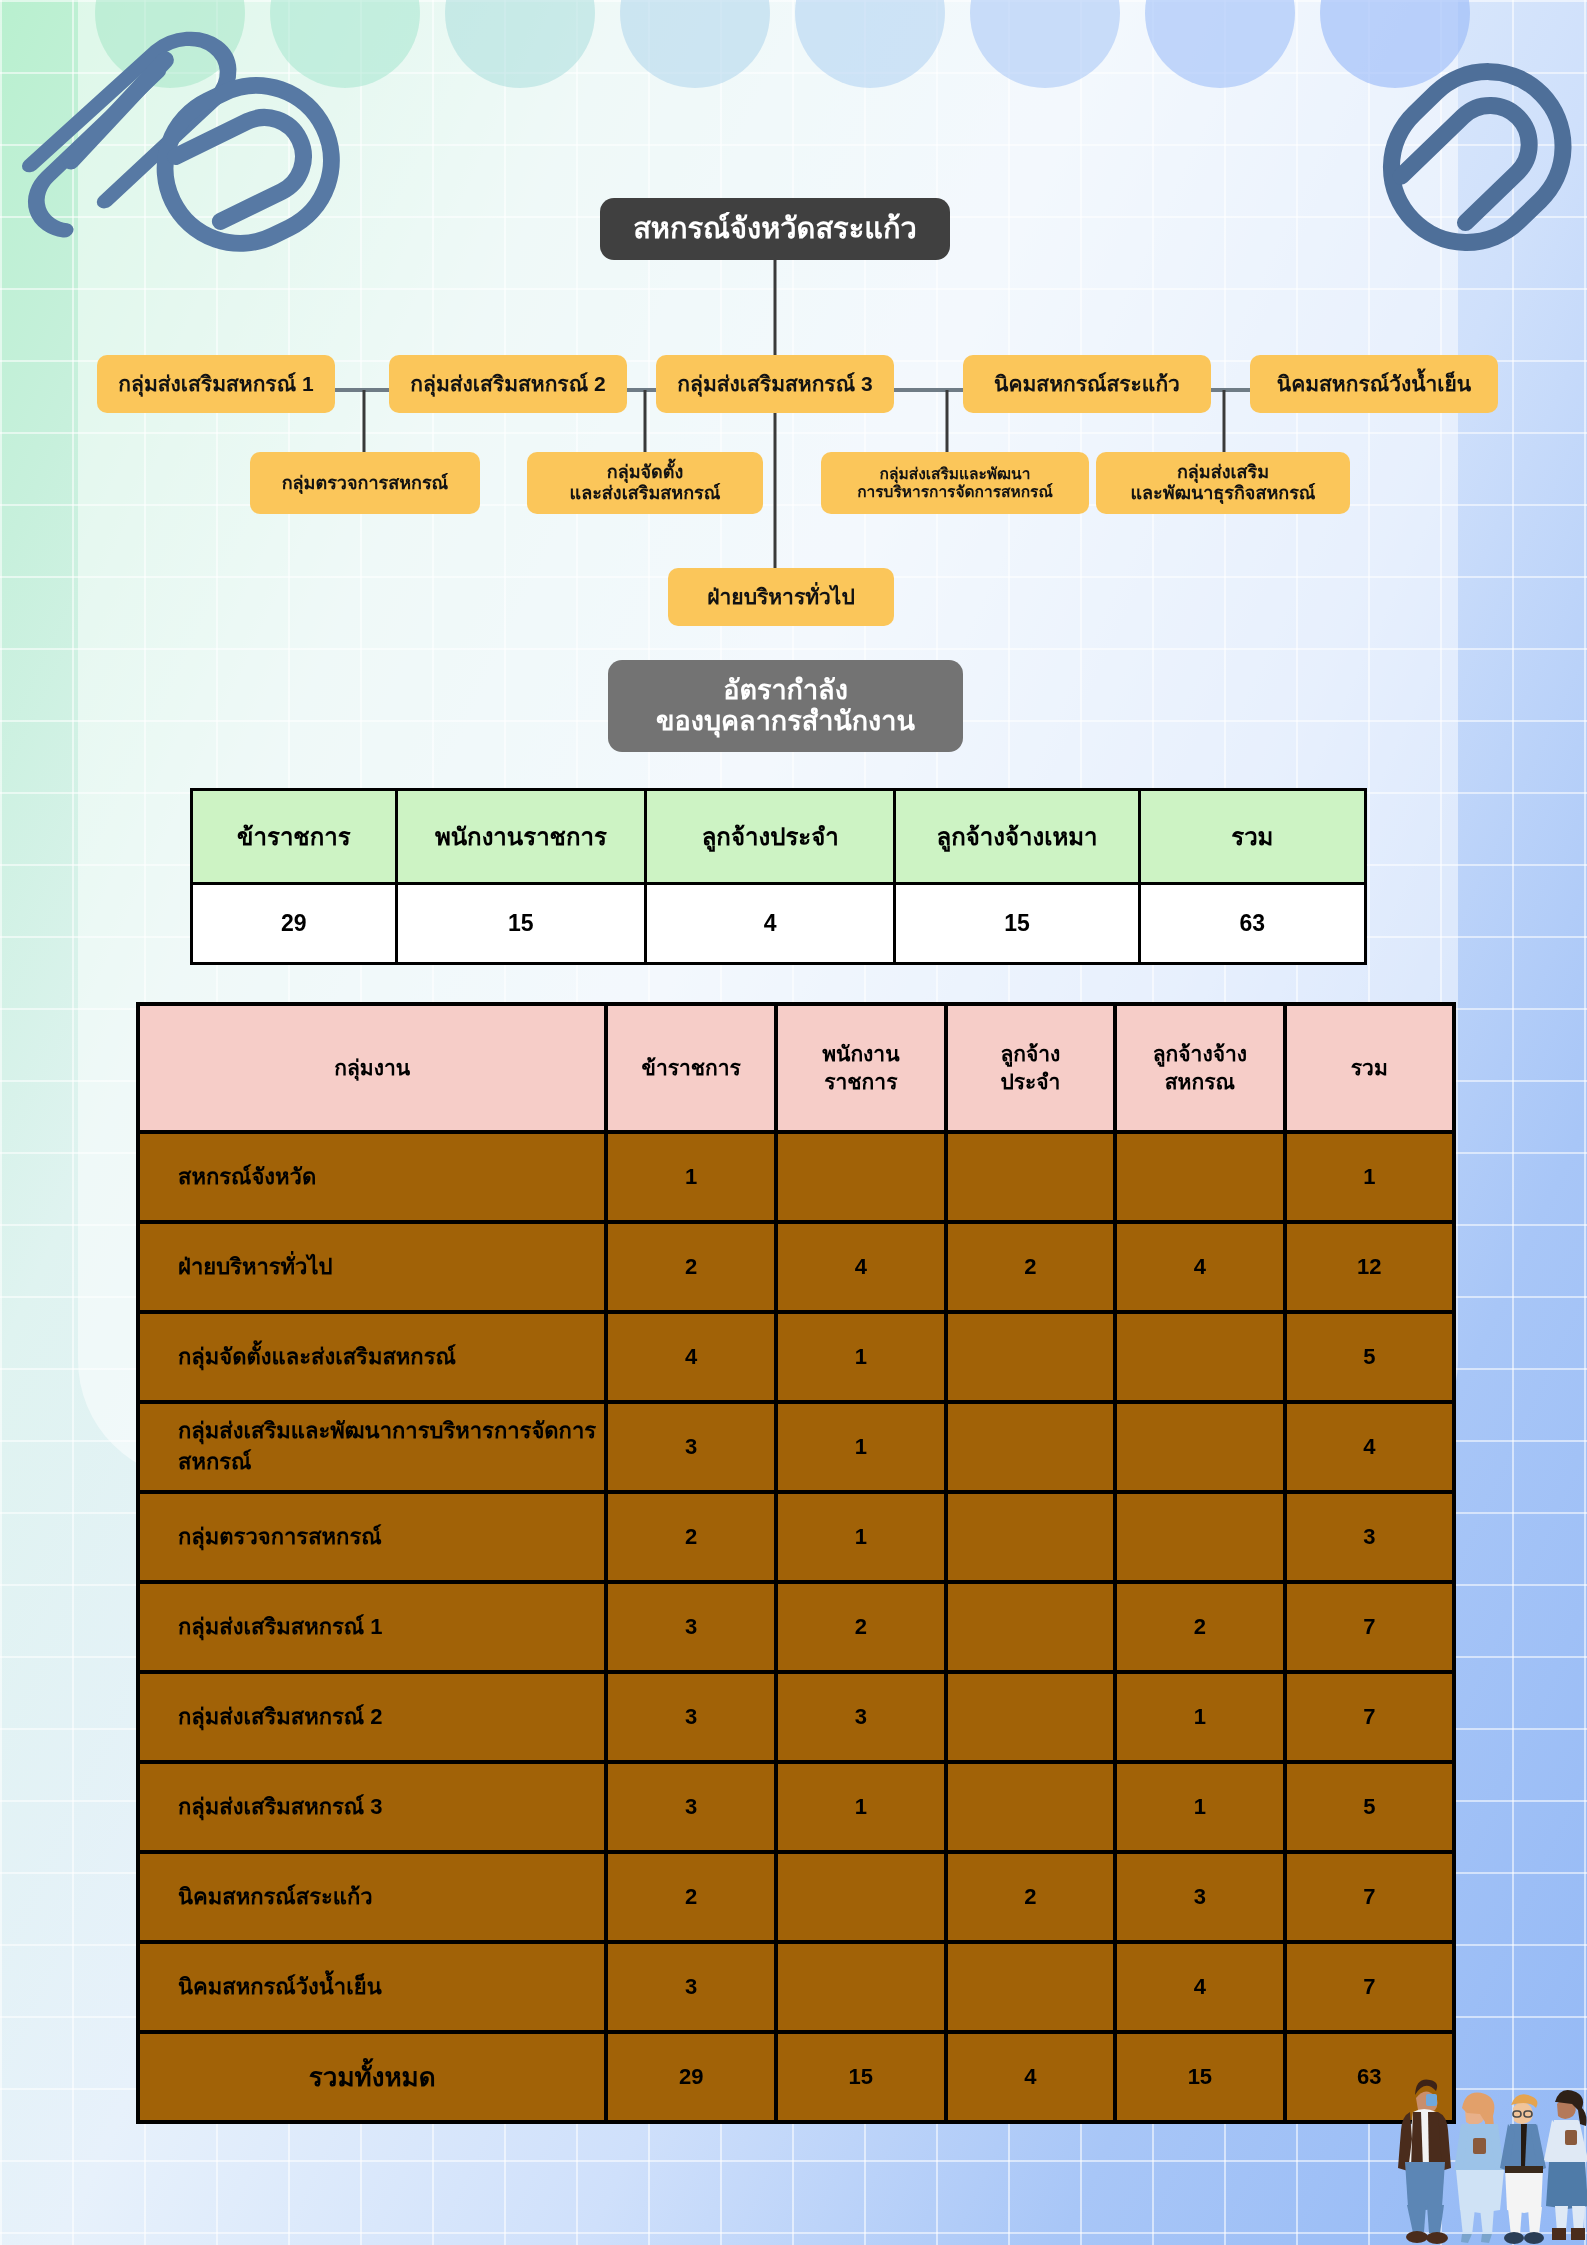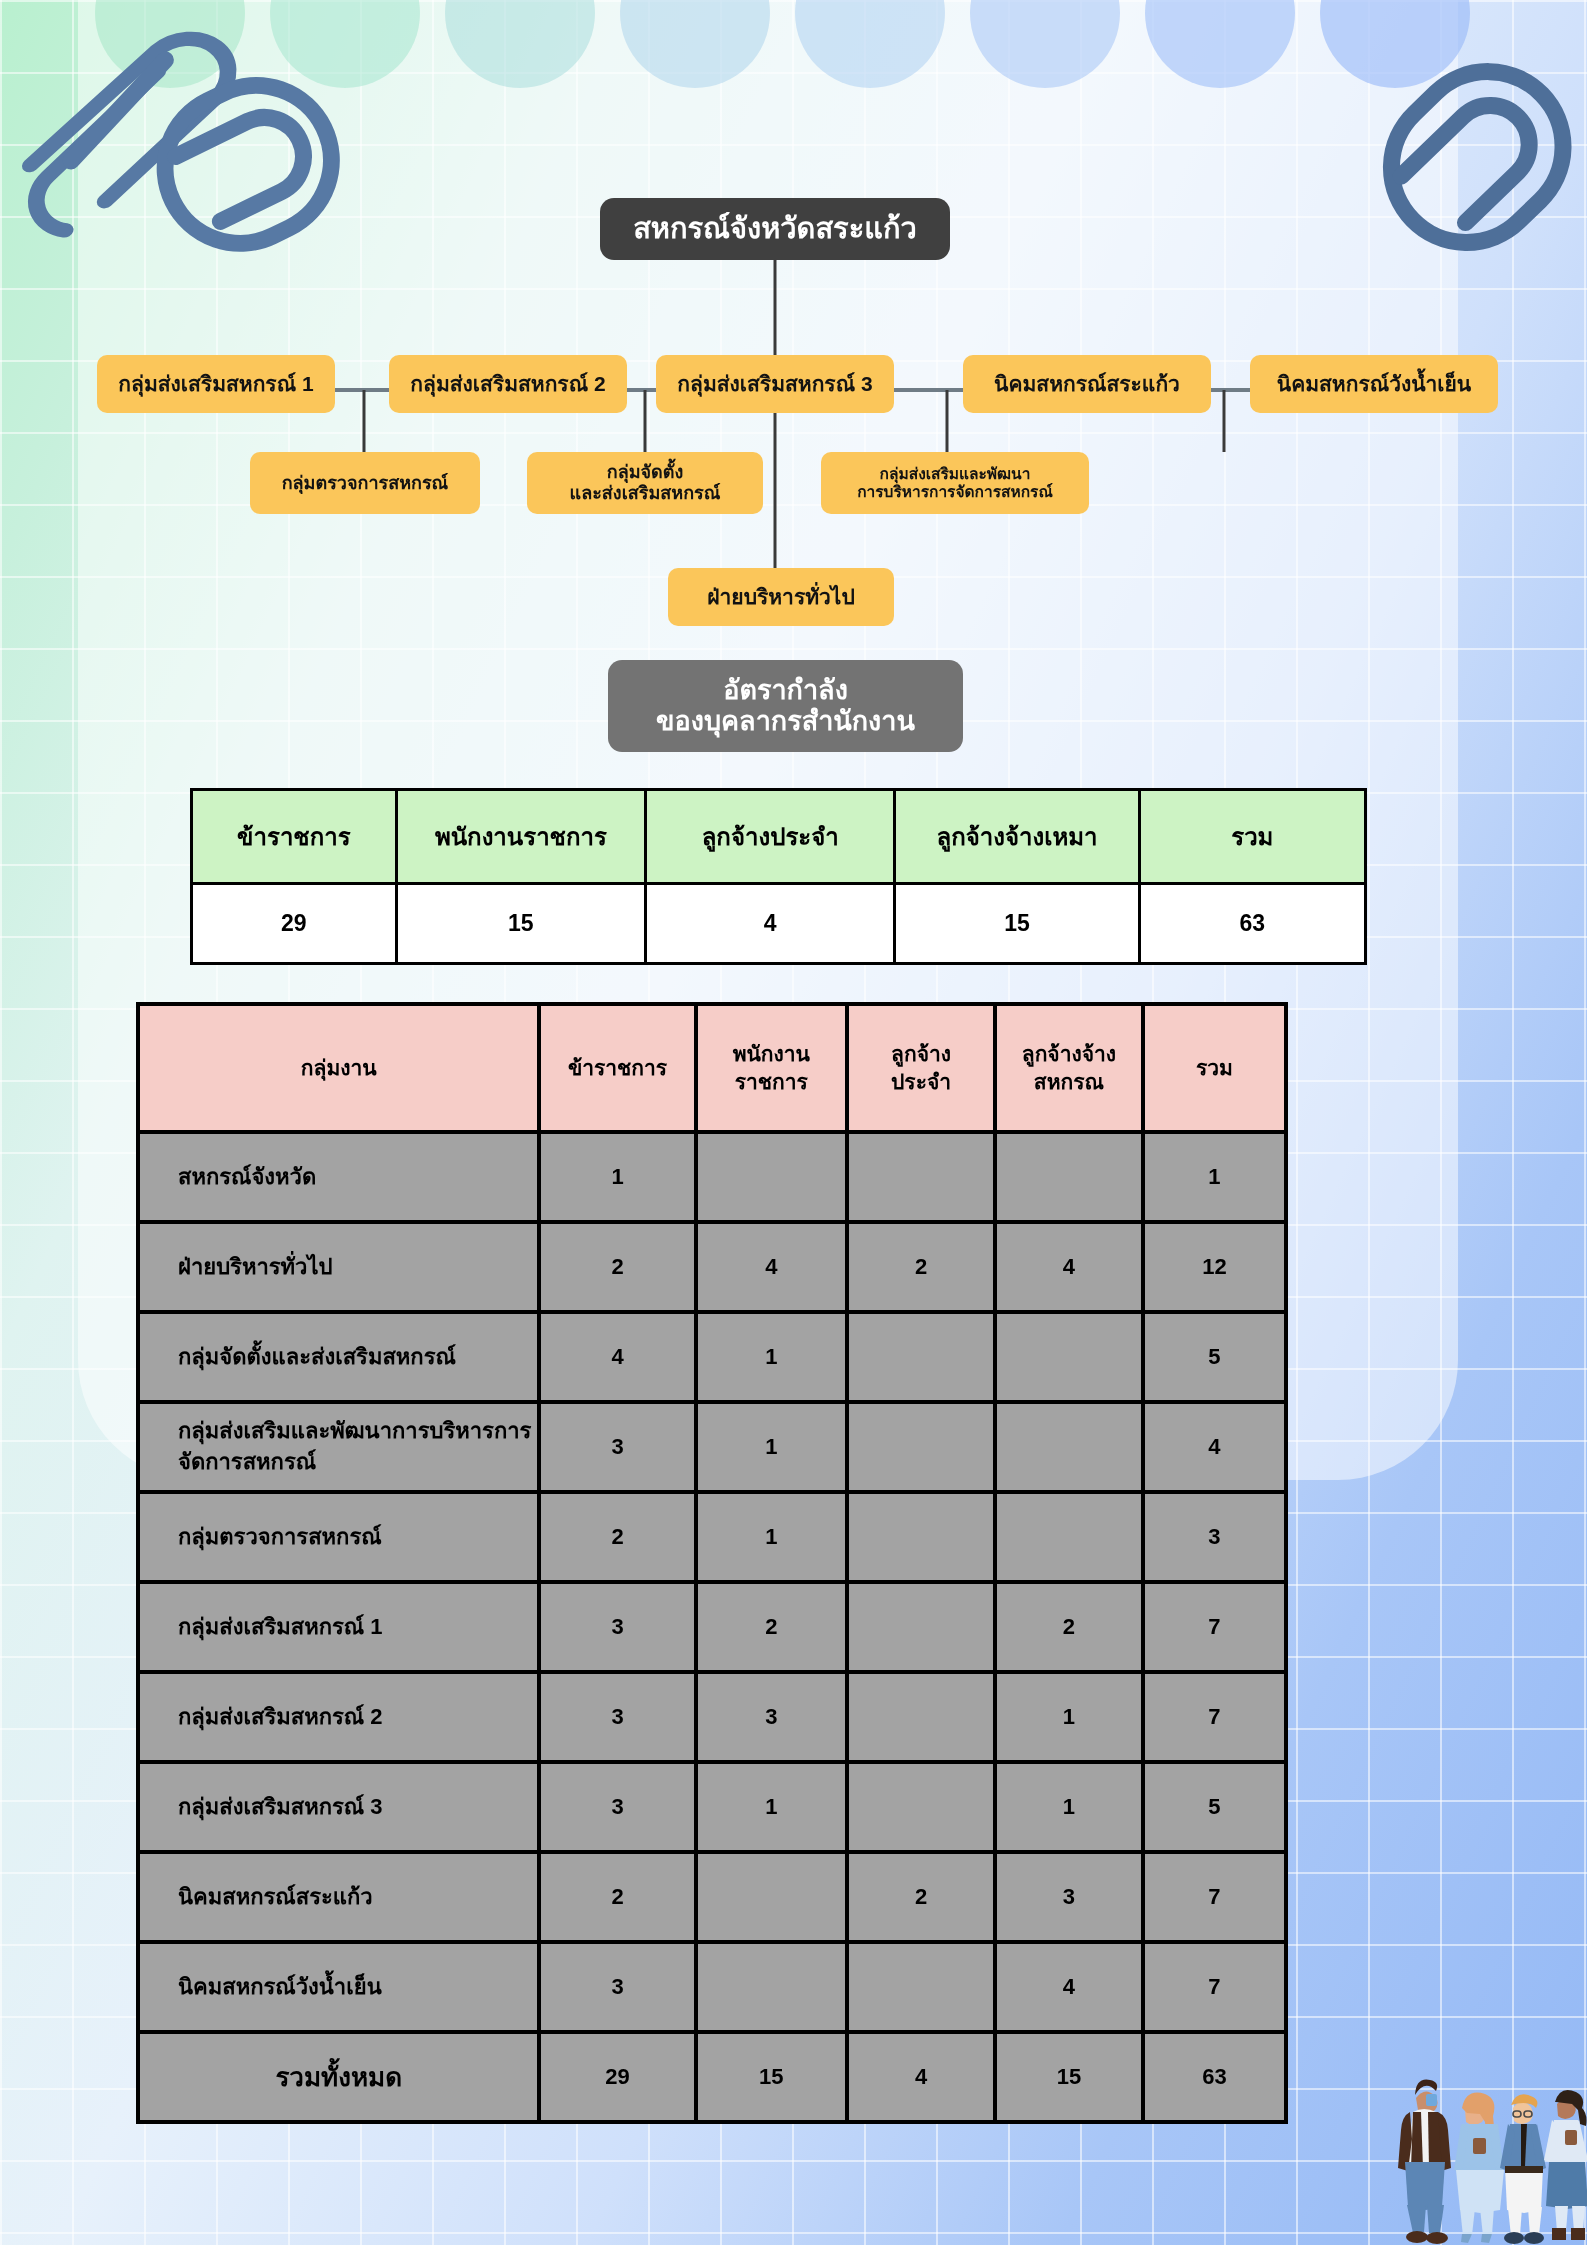--- a/index.html
+++ b/index.html
@@ -84,23 +84,23 @@
     font-weight: bold;
   }
   #summary-table .head td {
     background: #cdf3c4; font-size: 24px; height: 94px;
   }
   #summary-table .vals td { font-size: 23px; height: 80px; }
 
   
   #main-table {
     position: absolute; left: 136px; top: 1002px;
-    width: 1152px;
+    width: 1320px;
     border-collapse: collapse;
-    background: #a3a3a3;
+    background: #a16207;
   }
   #main-table td, #main-table th {
     border: 4px solid #000000;
     font-weight: bold;
     text-align: center;
   }
   #main-table thead td {
     background: #f6cdc8; font-size: 21px; height: 128px; line-height: 1.35;
   }
   #main-table tbody td { font-size: 22px; height: 90px; }
@@ -191,20 +191,24 @@
   <div class="node node-orange lvl2" style="left:527px; width:236px; flex-direction:column;">
     <span>กลุ่มจัดตั้ง</span>
     <span>และส่งเสริมสหกรณ์</span>
   </div>
 
   <div class="node node-orange lvl2 small" style="left:821px; width:268px; flex-direction:column;">
     <span>กลุ่มส่งเสริมและพัฒนา</span>
     <span>การบริหารการจัดการสหกรณ์</span>
   </div>
 
+  <div class="node node-orange lvl2" style="left:1096px;width:254px; flex-direction:column;">
+    <span>กลุ่มส่งเสริม</span>
+    <span>และพัฒนาธุรกิจสหกรณ์</span>
+  </div>
 
   <div class="node node-orange" style="left:668px; top:568px; width:226px; height:58px; font-size:21px;">ฝ่ายบริหารทั่วไป</div>
 
   <div class="node node-green" style="flex-direction:column;">
     <span>อัตรากำลัง</span>
     <span>ของบุคลากรสำนักงาน</span>
   </div>
 </div>
 
 <table id="summary-table">

